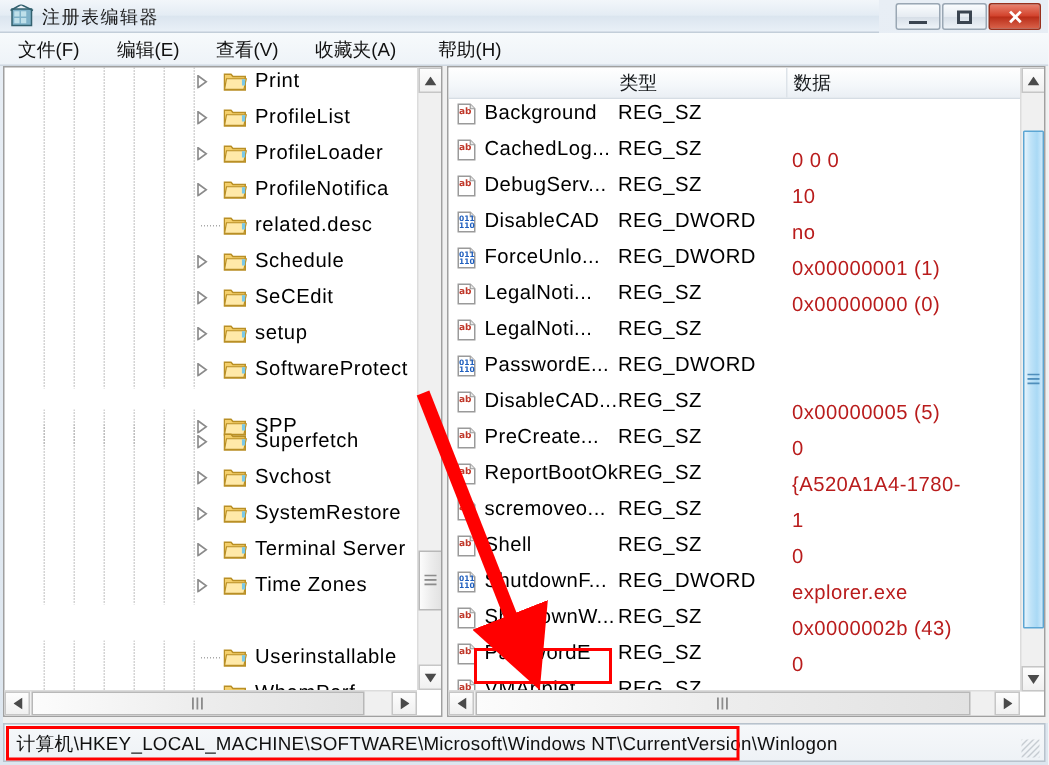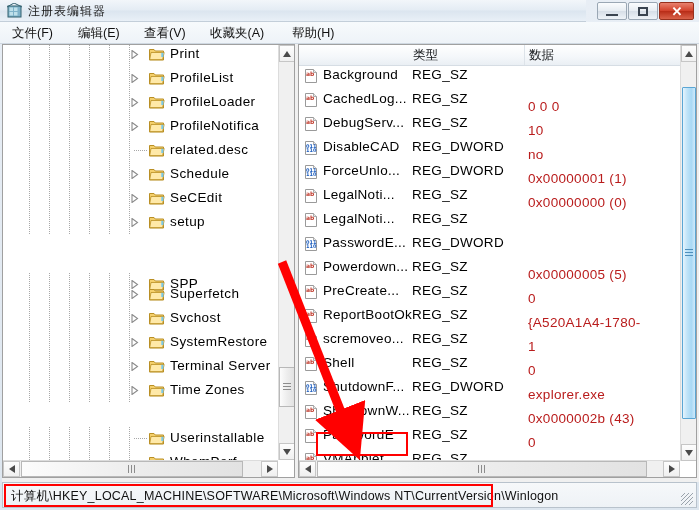--- a/index.html
+++ b/index.html
@@ -508,20 +508,41 @@
                 <polygon points="2,0.5 7.5,4.5 2,8.5" fill="none" stroke="#8b8b8b" stroke-width="1.1"></polygon>
               </svg>
             </span>
             <span class="tree-folder" style="left: 146px;"><svg width="16" height="14" viewBox="0 0 16 14">
                 <path d="M0.5 2.5 L5 2.5 L6.3 4 L14.5 4 L14.5 13 L0.5 13 Z" fill="#f4cf6b" stroke="#b98f25" stroke-width="1"></path>
                 <path d="M2 5.5 L15.2 5.5 L13.6 12.6 L0.7 12.6 Z" fill="#ffe9a8" stroke="#b98f25" stroke-width="0.8"></path>
                 <rect x="12.3" y="5.8" width="2.1" height="4.2" fill="#79c8e8"></rect>
               </svg></span>
             <span class="tree-label" style="left: 167px;">setup</span>
           </div>
+          <div class="tree-row" style="top: 190px;">
+            <div class="tree-indent-guides">
+              <span class="guide" style="left: 26px;"></span>
+              <span class="guide" style="left: 46px;"></span>
+              <span class="guide" style="left: 66px;"></span>
+              <span class="guide" style="left: 86px;"></span>
+              <span class="guide" style="left: 106px;"></span>
+              <span class="guide" style="left: 126px;"></span>
+            </div>
+            <span class="tree-expander" style="left: 127px;">
+              <svg width="9" height="9" viewBox="0 0 9 9">
+                <polygon points="2,0.5 7.5,4.5 2,8.5" fill="none" stroke="#8b8b8b" stroke-width="1.1"></polygon>
+              </svg>
+            </span>
+            <span class="tree-folder" style="left: 146px;"><svg width="16" height="14" viewBox="0 0 16 14">
+                <path d="M0.5 2.5 L5 2.5 L6.3 4 L14.5 4 L14.5 13 L0.5 13 Z" fill="#f4cf6b" stroke="#b98f25" stroke-width="1"></path>
+                <path d="M2 5.5 L15.2 5.5 L13.6 12.6 L0.7 12.6 Z" fill="#ffe9a8" stroke="#b98f25" stroke-width="0.8"></path>
+                <rect x="12.3" y="5.8" width="2.1" height="4.2" fill="#79c8e8"></rect>
+              </svg></span>
+            <span class="tree-label" style="left: 167px;">SoftwareProtect</span>
+          </div>
           <div class="tree-row" style="top: 228px;">
             <div class="tree-indent-guides">
               <span class="guide" style="left: 26px;"></span>
               <span class="guide" style="left: 46px;"></span>
               <span class="guide" style="left: 66px;"></span>
               <span class="guide" style="left: 86px;"></span>
               <span class="guide" style="left: 106px;"></span>
               <span class="guide" style="left: 126px;"></span>
             </div>
             <span class="tree-expander" style="left: 127px;">
@@ -797,21 +818,21 @@
             <span class="val-name">PasswordE...</span>
             <span class="val-type">REG_DWORD</span>
             <span class="val-data">0x00000005  (5)</span>
           </div>
           <div class="list-row" style="top: 190px;">
             <span class="val-icon"><svg width="16" height="16" viewBox="0 0 16 16">
                 <path d="M2.5 1.5 L10.5 1.5 L13.5 4.5 L13.5 14.5 L2.5 14.5 Z" fill="#ffffff" stroke="#9a9a9a" stroke-width="1"></path>
                 <path d="M10.5 1.5 L10.5 4.5 L13.5 4.5" fill="#e8e8e8" stroke="#9a9a9a" stroke-width="0.8"></path>
                 <text x="3" y="8.2" font-family="DejaVu Sans, sans-serif" font-size="6" font-weight="bold" fill="#c0392b">ab</text>
               </svg></span>
-            <span class="val-name">Powerdown...</span>
+            <span class="val-name">DisableCAD...</span>
             <span class="val-type">REG_SZ</span>
             <span class="val-data">0</span>
           </div>
           <div class="list-row" style="top: 214px;">
             <span class="val-icon"><svg width="16" height="16" viewBox="0 0 16 16">
                 <path d="M2.5 1.5 L10.5 1.5 L13.5 4.5 L13.5 14.5 L2.5 14.5 Z" fill="#ffffff" stroke="#9a9a9a" stroke-width="1"></path>
                 <path d="M10.5 1.5 L10.5 4.5 L13.5 4.5" fill="#e8e8e8" stroke="#9a9a9a" stroke-width="0.8"></path>
                 <text x="3" y="8.2" font-family="DejaVu Sans, sans-serif" font-size="6" font-weight="bold" fill="#c0392b">ab</text>
               </svg></span>
             <span class="val-name">PreCreate...</span>

